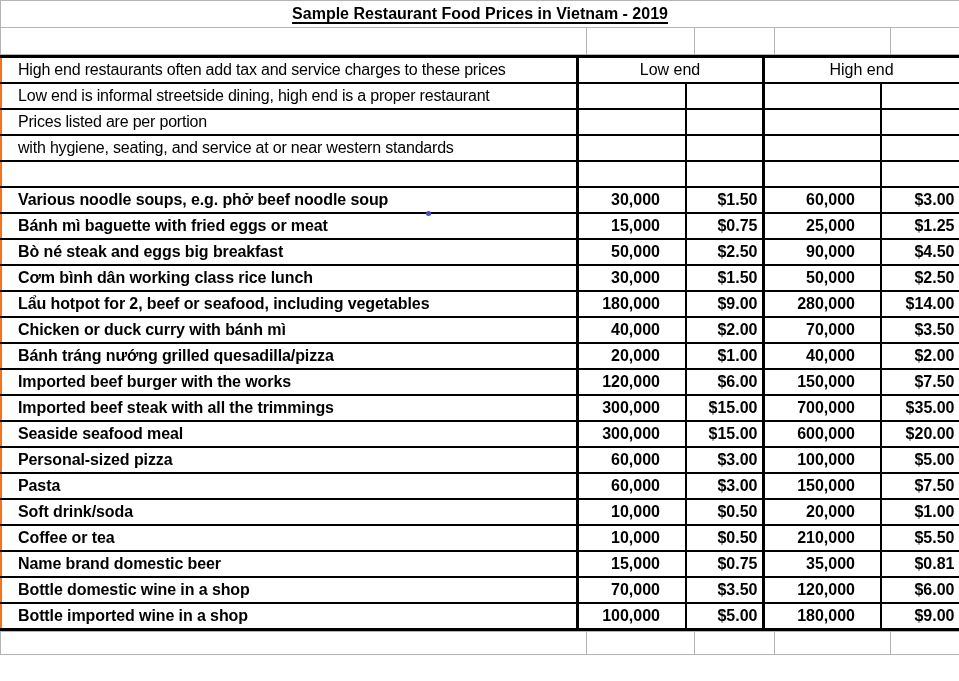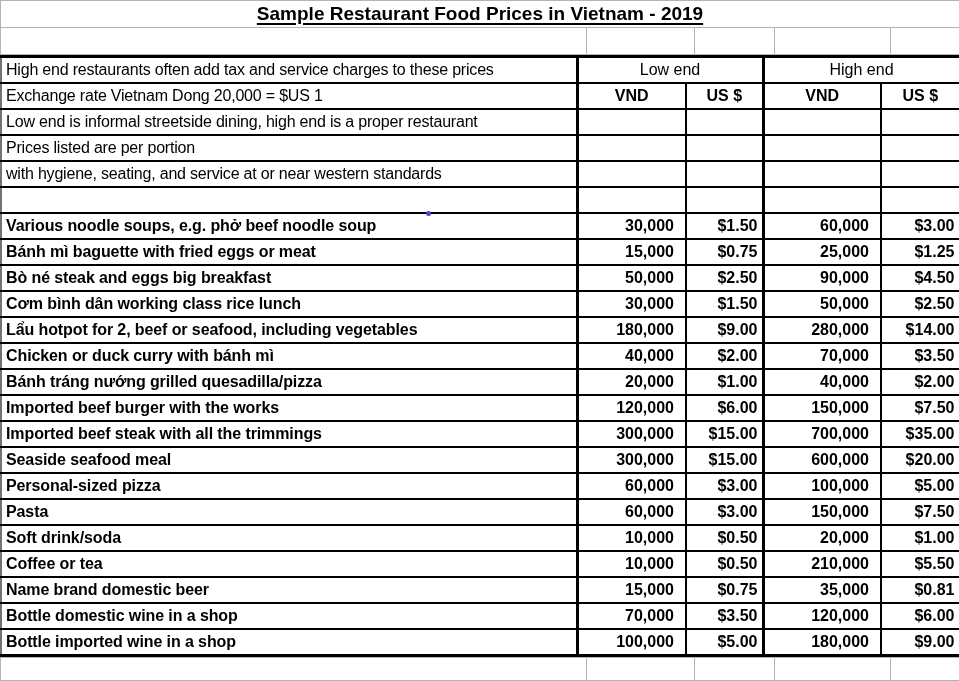--- a/index.html
+++ b/index.html
@@ -13,51 +13,51 @@
     overflow: hidden;
   }
   table { border-collapse: collapse; table-layout: fixed; width: 959px; }
   td { overflow: hidden; white-space: nowrap; vertical-align: middle; padding: 0; }
 
   
   .grid-table td { border: 1px solid #b4b4b4; }
   .grid-table .title-cell {
     height: 26px;
     text-align: center;
-    font-size: 19px;
+    font-size: 16px;
     font-weight: bold;
   }
   .title-text {
     text-decoration: underline;
     text-decoration-thickness: 2px;
     text-underline-offset: 3px;
   }
   .grid-table .spacer-cell { height: 26px; }
   .grid-table.bottom .spacer-cell { height: 22px; }
 
   
   .main-table { border-top: 3px solid #000; border-bottom: 3px solid #000; }
   .main-table td {
     height: 24px;
     border-top: 2px solid #000;
     border-bottom: 2px solid #000;
     font-size: 16px;
   }
-  .c-desc { border-left: 2px solid #737373; border-right: 3px solid #000; padding-left: 4px; }
+  .c-desc { border-left: 2px solid #f97316; border-right: 3px solid #000; padding-left: 16px; }
   .c-lv   { border-right: 2px solid #000; }
   .c-lu   { border-right: 3px solid #000; }
   .c-hv   { border-right: 2px solid #000; }
   .c-hu   { border-right: 3px solid #000; }
 
   .note { font-weight: normal; letter-spacing: -0.2px; }
   .item { font-weight: bold; letter-spacing: -0.1px; margin-left: 36px; }
   .group-hdr { font-weight: normal; font-size: 17px; text-align: center; border-right: 3px solid #000; }
   .cur-hdr { font-weight: bold; font-size: 17px; text-align: center; }
   .num { font-weight: bold; text-align: right; }
-  .vnd { padding-right: 11px; }
+  .vnd { padding-right: 25px; }
   .usd { padding-right: 4px; padding-left: 19px; }
 
   
   .blue-dot {
     position: absolute;
     left: 426px;
     top: 211px;
     width: 5px;
     height: 5px;
     border-radius: 50%;
@@ -101,27 +101,20 @@
         <col style="width:79px">
       </colgroup>
 
     <tbody>
         <tr>
       <td class="c-desc note">High end restaurants often add tax and service charges to these prices</td>
       <td class="group-hdr" colspan="2">Low end</td>
       <td class="group-hdr" colspan="2">High end</td>
     </tr>
 
-    <tr>
-      <td class="c-desc note">Exchange rate Vietnam Dong 20,000 = $US 1</td>
-      <td class="c-lv cur-hdr">VND</td>
-      <td class="c-lu cur-hdr">US $</td>
-      <td class="c-hv cur-hdr">VND</td>
-      <td class="c-hu cur-hdr">US $</td>
-    </tr>
 
     <tr>
       <td class="c-desc note">Low end is informal streetside dining, high end is a proper restaurant</td>
       <td class="c-lv"></td>
       <td class="c-lu"></td>
       <td class="c-hv"></td>
       <td class="c-hu"></td>
     </tr>
     <tr>
       <td class="c-desc note">Prices listed are per portion</td>

